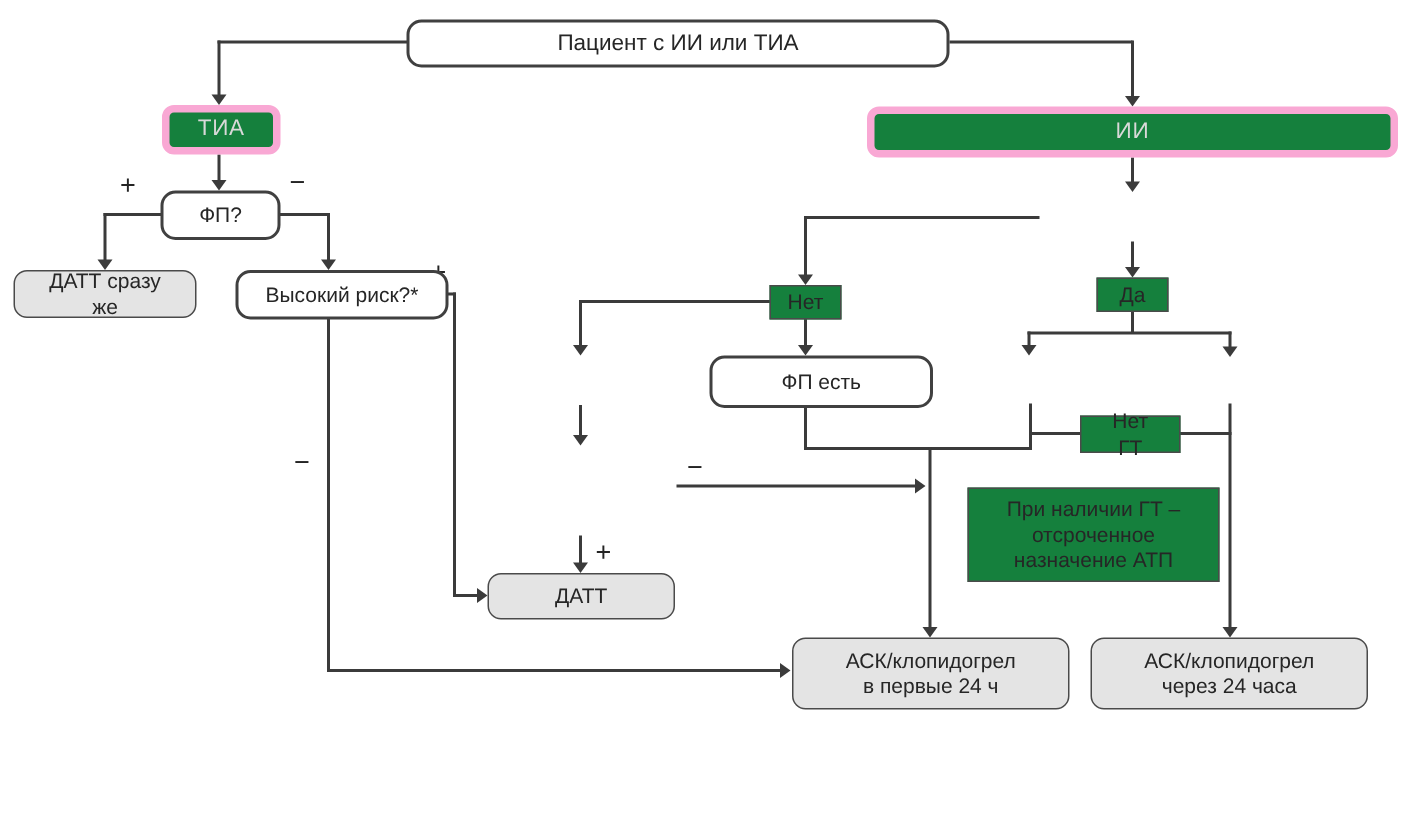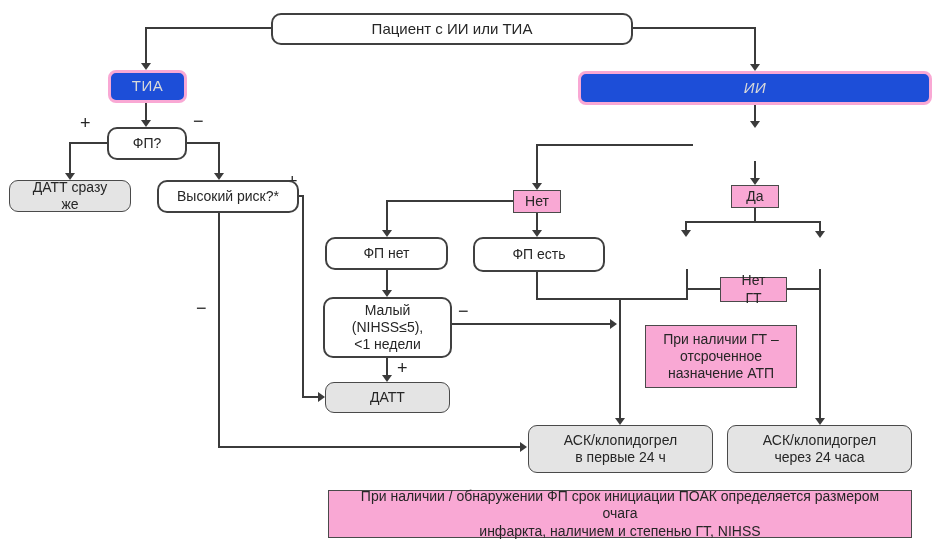--- a/index.html
+++ b/index.html
@@ -7,25 +7,25 @@
     position:relative; width:940px; height:553px; background:#ffffff;
     font-family:"Liberation Sans", sans-serif; overflow:hidden;
   }
   .box {
     position:absolute; box-sizing:border-box;
     display:flex; align-items:center; justify-content:center;
     text-align:center; white-space:pre-line;
     font-size:14px; color:#262626; line-height:1.22; padding:2px 16px;
   }
   .rounded { background:#ffffff; border:2px solid #404040; border-radius:10px; }
-  .sq      { background:#f9a8d4; border:1.5px solid #4a4a4a; border-radius:0; }
-  .gray    { background:#1d4ed8; color:#d9d9d9; border:3px solid #f9a8d4; border-radius:8px; font-size:15px; letter-spacing:0.5px; }
+  .sq      { background:#15803d; border:1.5px solid #4a4a4a; border-radius:0; }
+  .gray    { background:#15803d; color:#d9d9d9; border:5px solid #f9a8d4; border-radius:8px; font-size:15px; letter-spacing:0.5px; }
   .light   { background:#e4e4e4; border:1.6px solid #4a4a4a; border-radius:9px; }
   .f15 { font-size:15px; }
-  .it  { font-style:italic; }
+  .it  { }
   .hl, .vl { position:absolute; background:#3b3b3b; }
   .hl { height:2px; }
   .vl { width:2px; }
   .ad { position:absolute; width:0; height:0;
         border-left:5px solid transparent; border-right:5px solid transparent;
         border-top:7px solid #3b3b3b; }
   .ar { position:absolute; width:0; height:0;
         border-top:5px solid transparent; border-bottom:5px solid transparent;
         border-left:7px solid #3b3b3b; }
   .sign { position:absolute; font-size:18px; color:#242424; line-height:1; }
@@ -99,30 +99,24 @@
   <div class="sign" style="left:397px;top:359px">+</div>
 
   <div class="box rounded f15" style="left:271px;top:13px;width:362px;height:32px">Пациент с ИИ или ТИА</div>
   <div class="box gray" style="left:108px;top:70px;width:79px;height:33px">ТИА</div>
   <div class="box gray it" style="left:578px;top:71px;width:354px;height:34px">ИИ</div>
   <div class="box rounded" style="left:107px;top:127px;width:80px;height:33px">ФП?</div>
   <div class="box light" style="left:9px;top:180px;width:122px;height:32px">ДАТТ сразу же</div>
   <div class="box rounded" style="left:157px;top:180px;width:142px;height:33px">Высокий риск?*</div>
   <div class="box sq" style="left:513px;top:190px;width:48px;height:23px">Нет</div>
   <div class="box sq" style="left:731px;top:185px;width:48px;height:23px">Да</div>
-  <div class="box rounded" style="left:325px;top:237px;width:123px;height:33px">ФП нет</div>
-  <div class="box rounded" style="left:473px;top:237px;width:132px;height:35px">ФП есть</div>
+  <div class="box rounded" style="left:473px;top:237px;width:149px;height:35px">ФП есть</div>
   <div class="box sq" style="left:720px;top:277px;width:67px;height:25px">Нет ГТ</div>
-  <div class="box rounded" style="left:323px;top:297px;width:129px;height:61px">Малый
-(NIHSS≤5),
-&lt;1 недели</div>
   <div class="box light" style="left:325px;top:382px;width:125px;height:31px">ДАТТ</div>
-  <div class="box sq" style="left:645px;top:325px;width:152px;height:63px">При наличии ГТ –
+  <div class="box sq" style="left:645px;top:325px;width:168px;height:63px">При наличии ГТ –
 отсроченное
 назначение АТП</div>
   <div class="box light" style="left:528px;top:425px;width:185px;height:48px">АСК/клопидогрел
 в первые 24 ч</div>
   <div class="box light" style="left:727px;top:425px;width:185px;height:48px">АСК/клопидогрел
 через 24 часа</div>
-  <div class="box sq" style="left:328px;top:490px;width:584px;height:48px">При наличии / обнаружении ФП срок инициации ПОАК определяется размером очага
-инфаркта, наличием и степенью ГТ, NIHSS</div>
 
 </div>
 
 </body></html>

